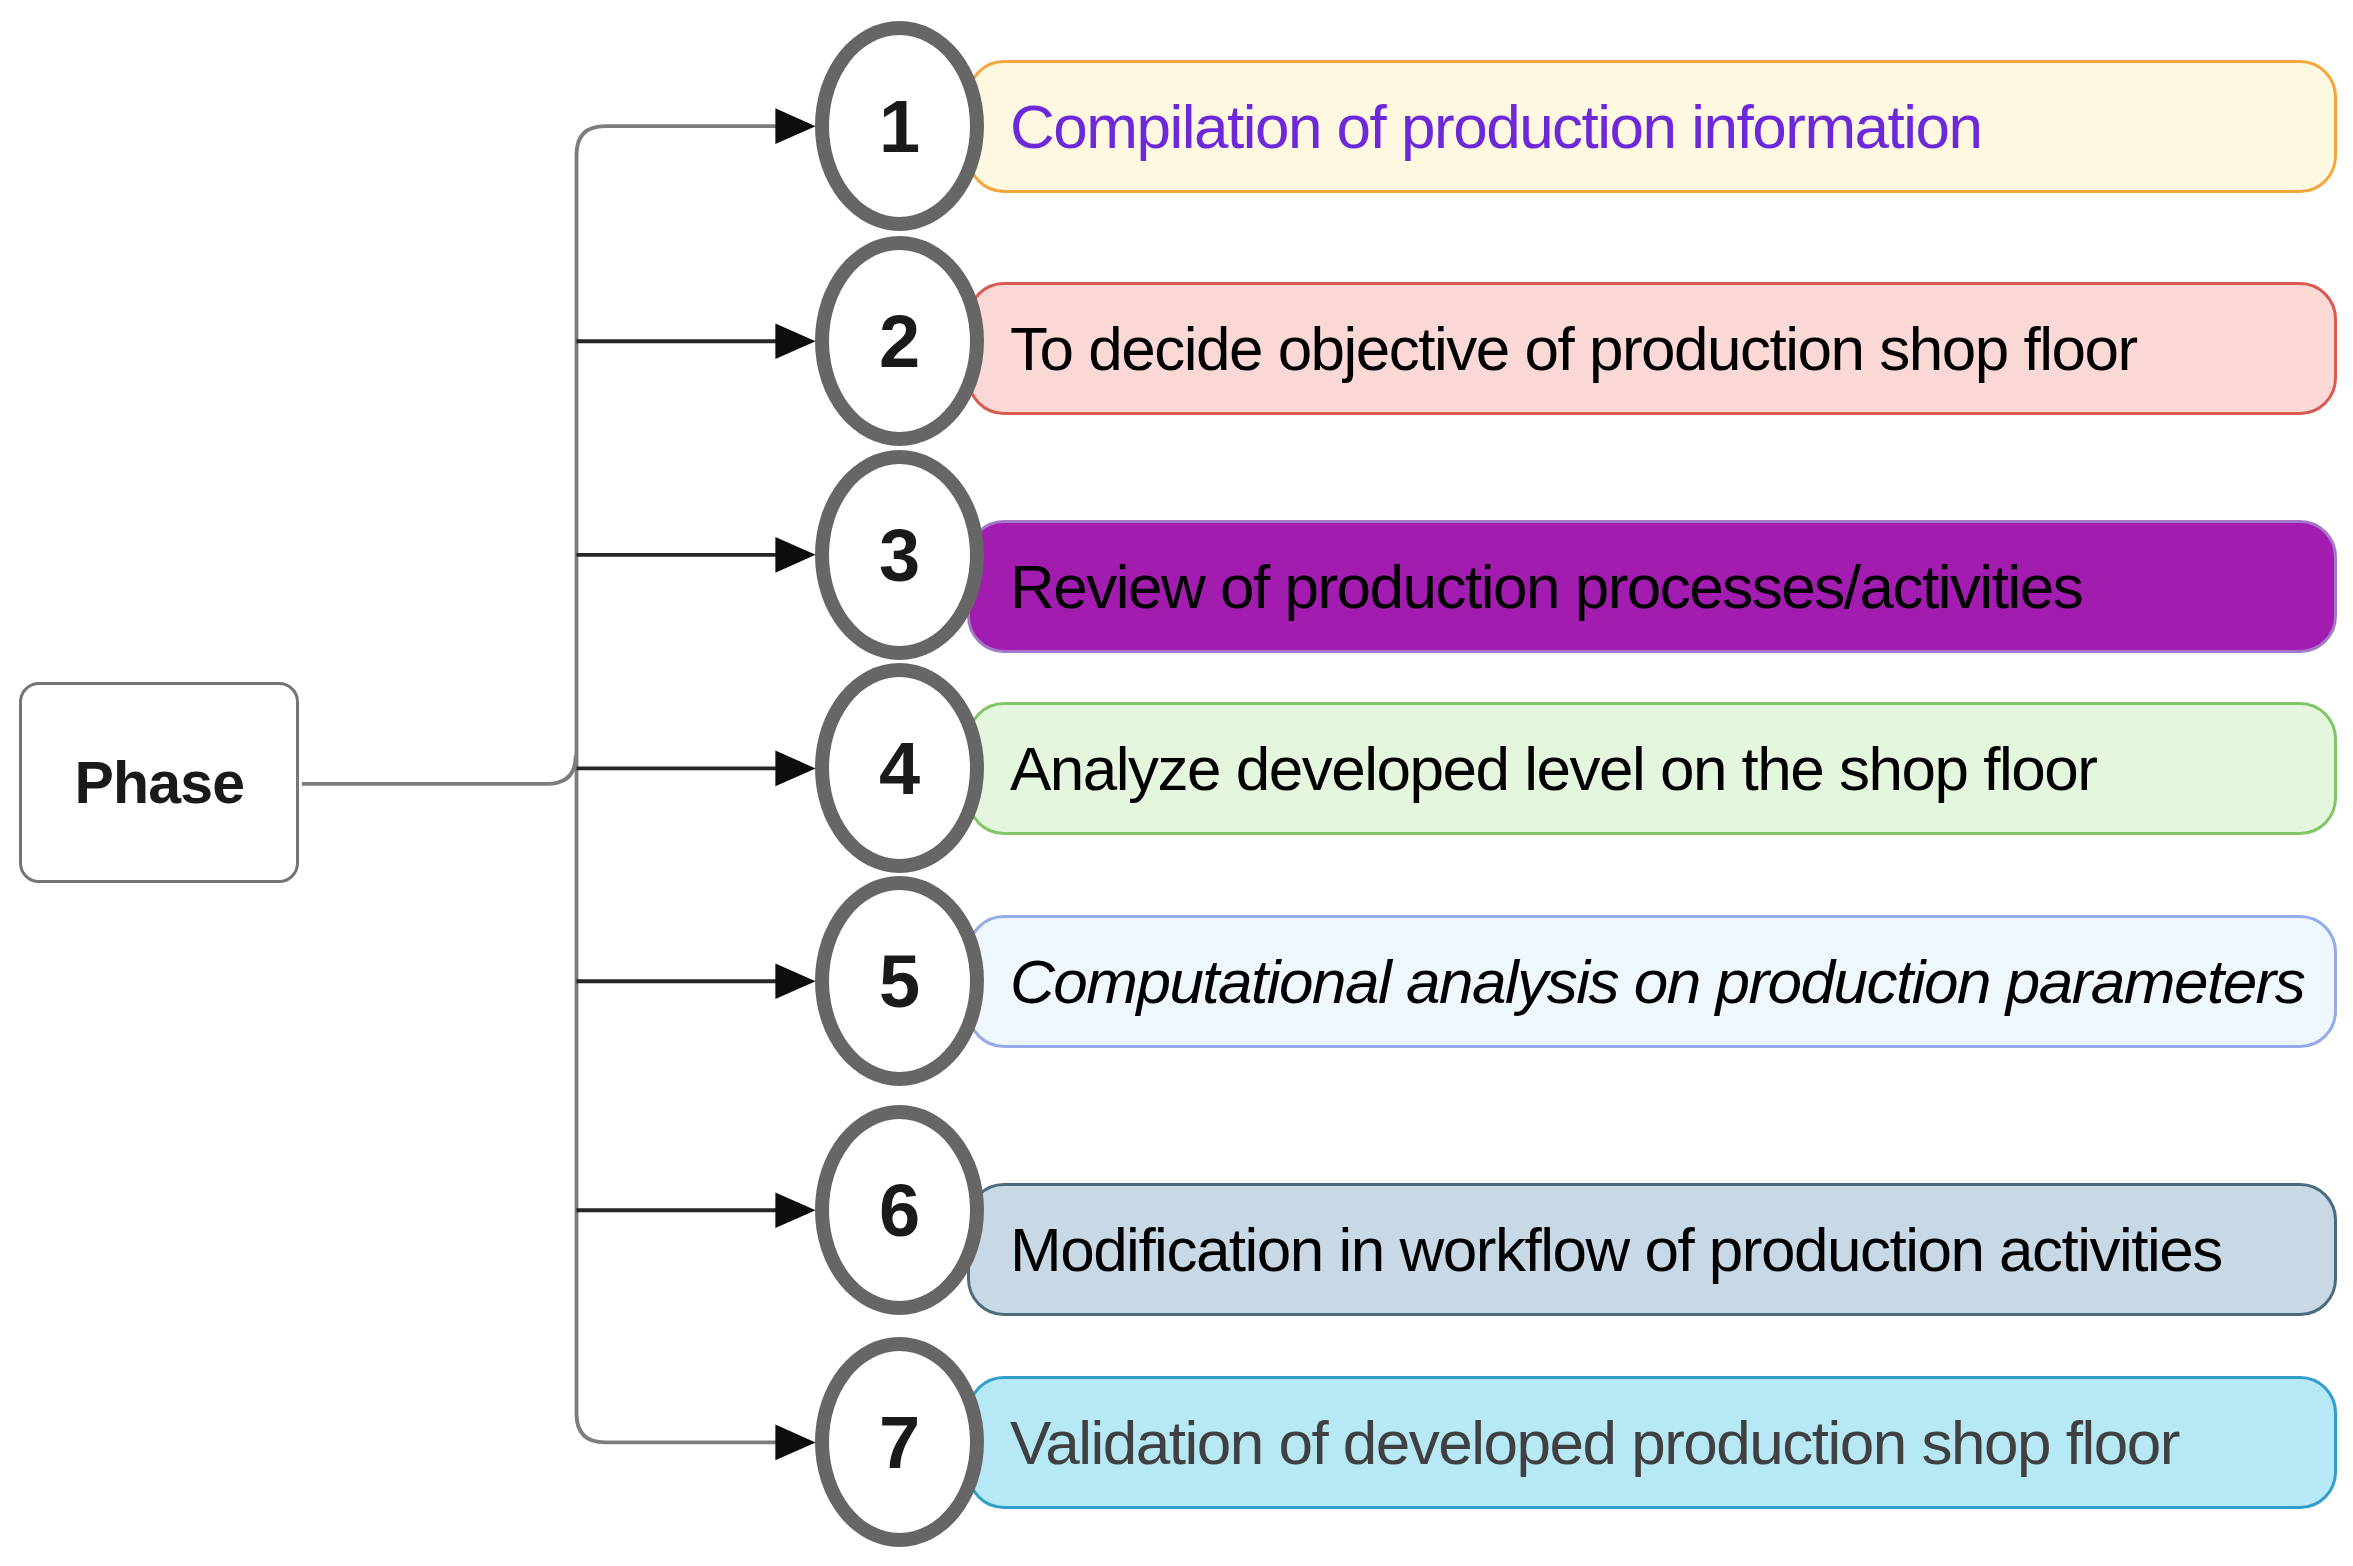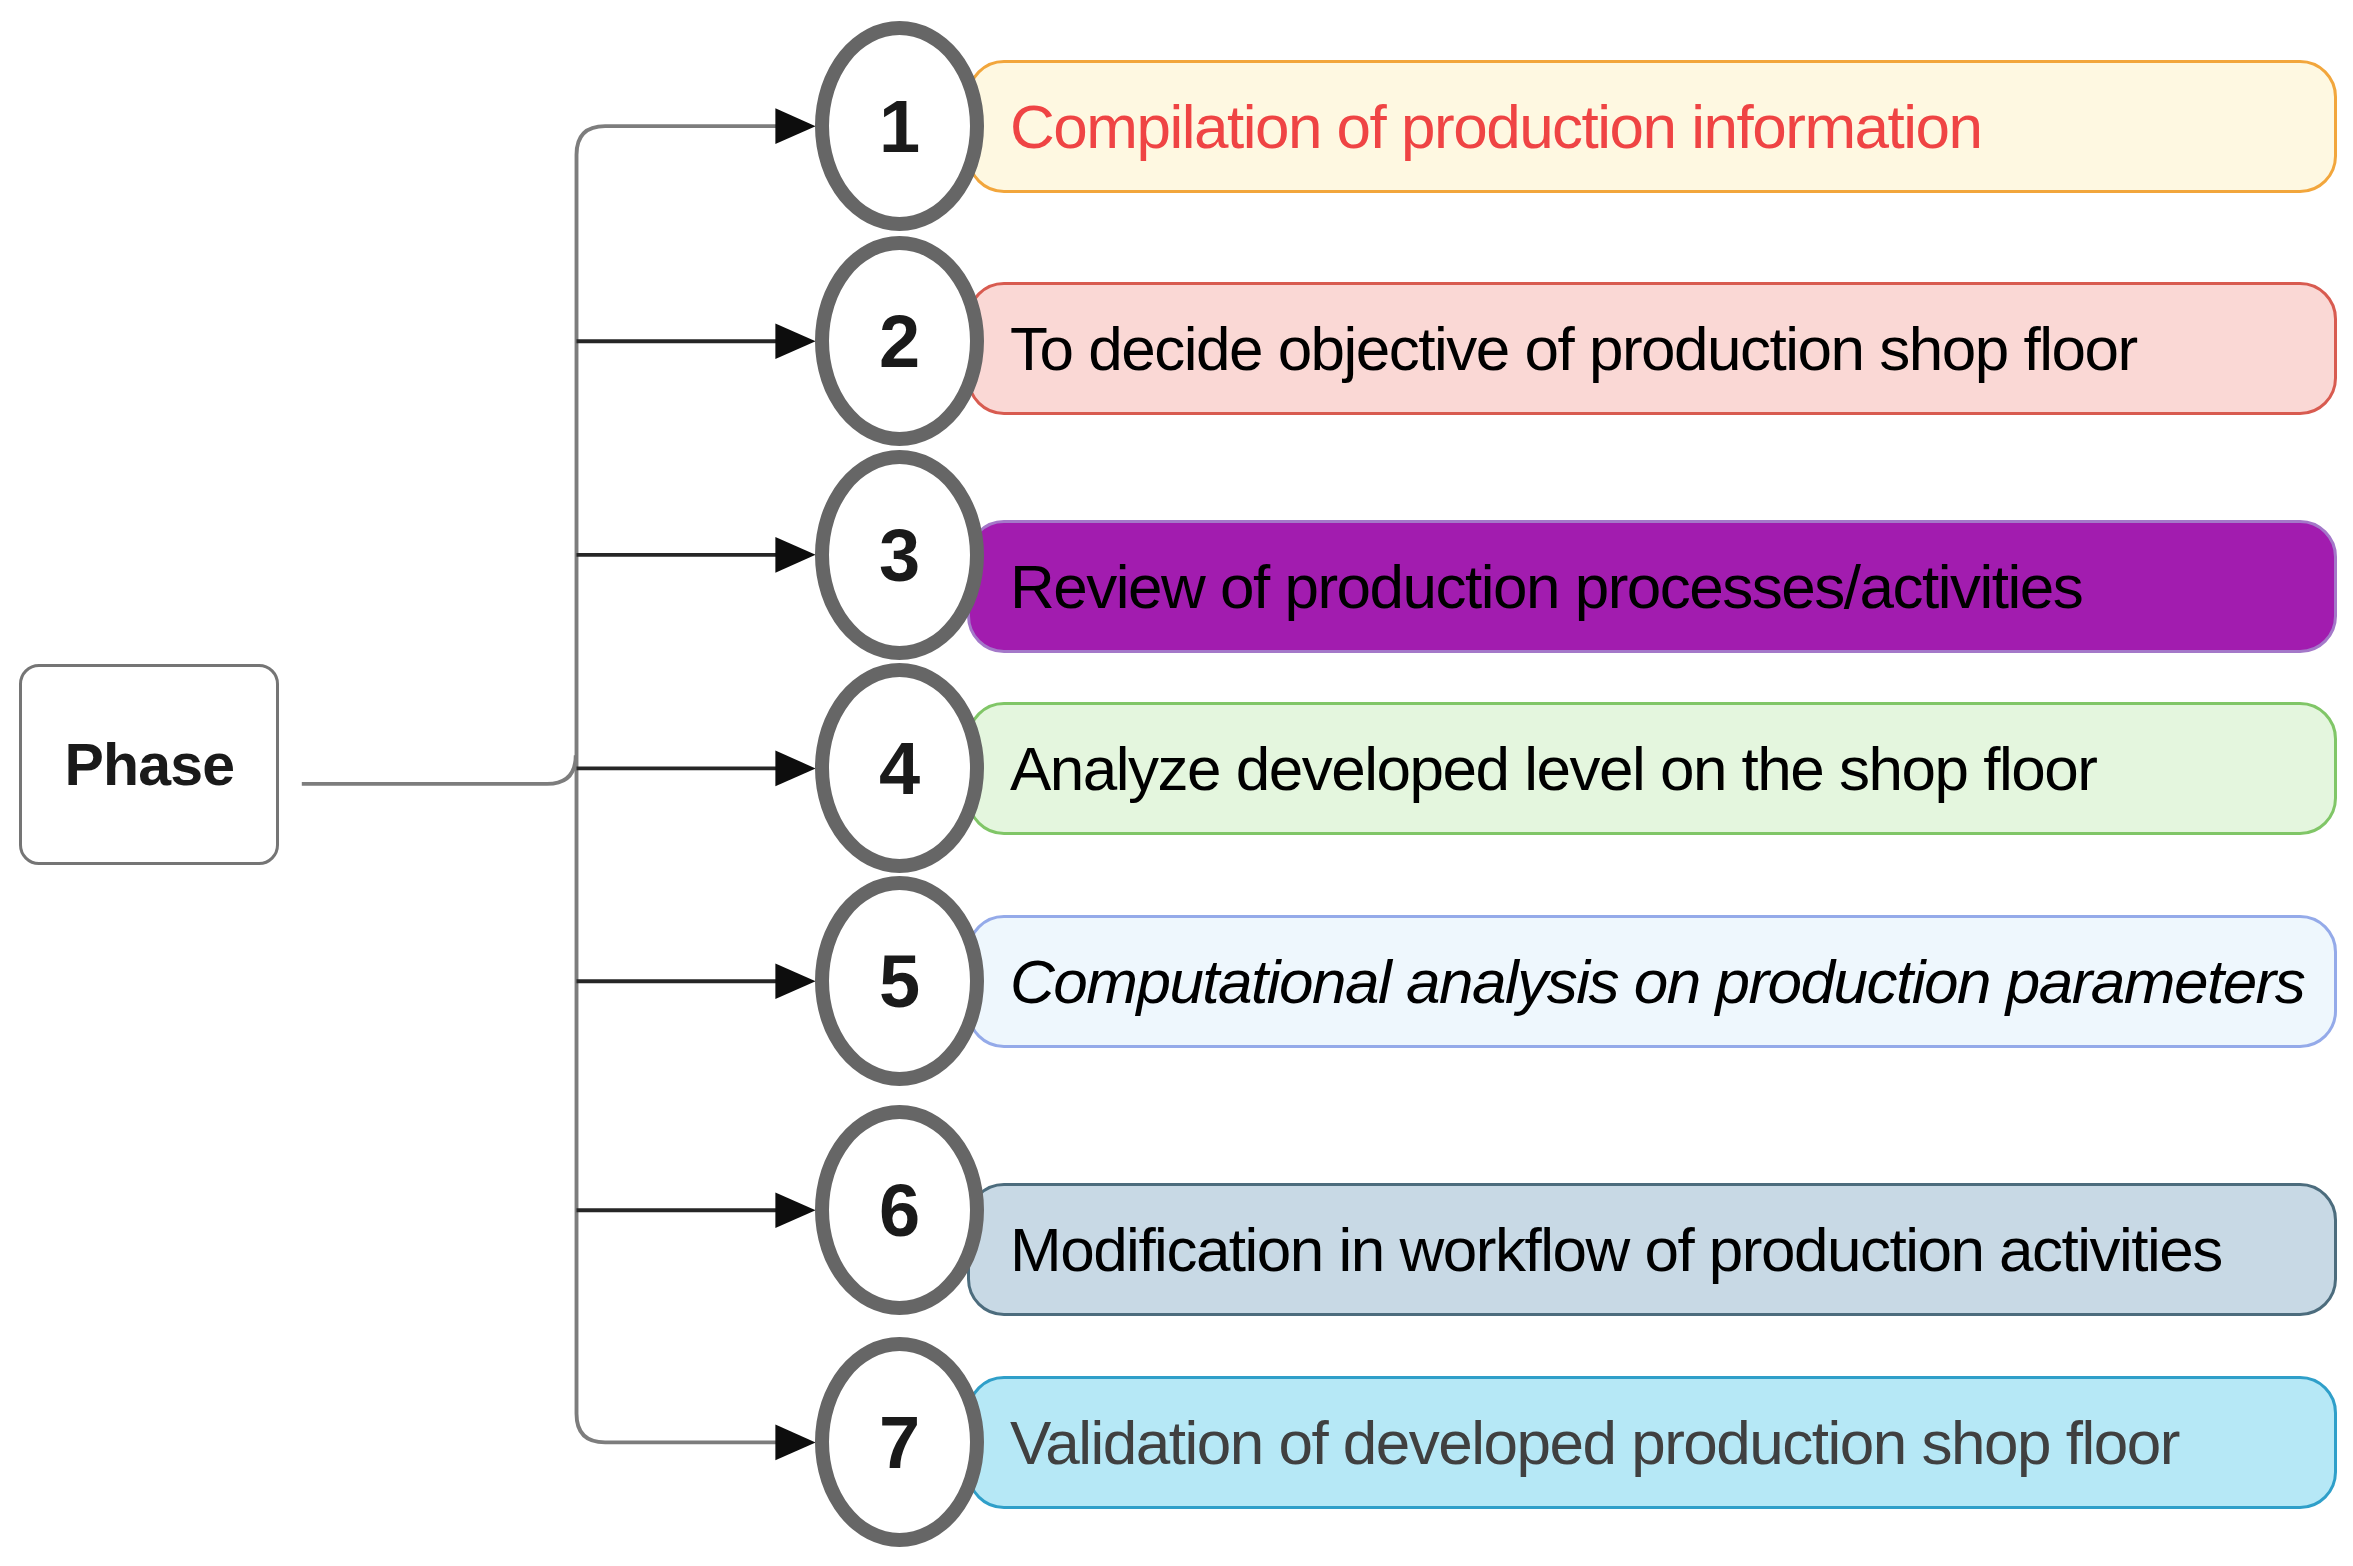--- a/index.html
+++ b/index.html
@@ -5,21 +5,21 @@
   html,body{margin:0;padding:0;background:#ffffff;}
   #canvas{
     position:relative;
     width:2354px;height:1567px;
     background:#ffffff;
     font-family:"Liberation Sans", sans-serif;
     overflow:hidden;
   }
   #connectors{position:absolute;left:0;top:0;z-index:1;}
   .phase-box{
-    position:absolute;left:19.3px;top:664px;width:260px;height:201px;
+    position:absolute;left:19.3px;top:682px;width:280px;height:201px;
     box-sizing:border-box;border:3.1px solid #757575;border-radius:20px;
     background:#ffffff;display:flex;align-items:center;justify-content:center;
     z-index:2;
   }
   .phase-box span{
     font-weight:bold;font-size:59px;color:#1a1a1a;letter-spacing:-0.8px;
   }
   .bar{
     position:absolute;left:967px;width:1370px;height:133px;
     box-sizing:border-box;border-width:3.9px;border-style:solid;border-radius:37px;
@@ -65,21 +65,21 @@
         <polygon points="1054,1864 1002,1841 1002,1887" fill="#0d0d0d"></polygon>
       </g>
   </svg>
 
   <div class="phase-box" style="border-color: rgb(117, 117, 117); background: rgb(255, 255, 255);">
     <span>Phase</span>
   </div>
 
   <div id="rows">
       <div class="bar" style="top: 60px; background: rgb(254, 248, 225); border-color: rgb(242, 166, 60);">
-        <span style="color: #ef4444;">Compilation of production information</span>
+        <span style="color: #6d28d9;">Compilation of production information</span>
       </div>
       <div class="circle" style="top: 21px; border-color: rgb(102, 102, 102); background: rgb(255, 255, 255);">
         <span style="color: rgb(26, 26, 26);">1</span>
       </div>
       <div class="bar" style="top: 282px; background: rgb(250, 216, 213); border-color: rgb(216, 91, 80);">
         <span style="color: rgb(0, 0, 0);">To decide objective of production shop floor</span>
       </div>
       <div class="circle" style="top: 236px; border-color: rgb(102, 102, 102); background: rgb(255, 255, 255);">
         <span style="color: rgb(26, 26, 26);">2</span>
       </div>

